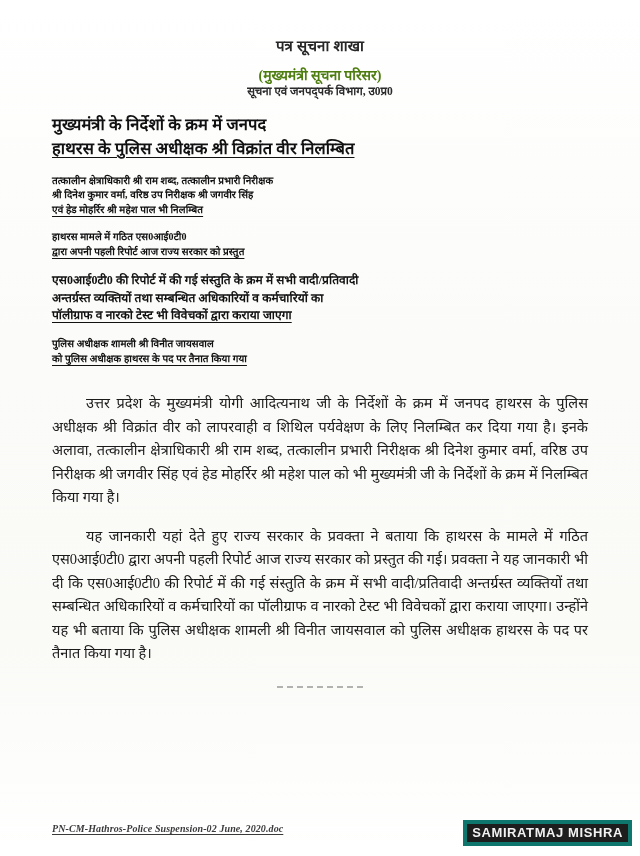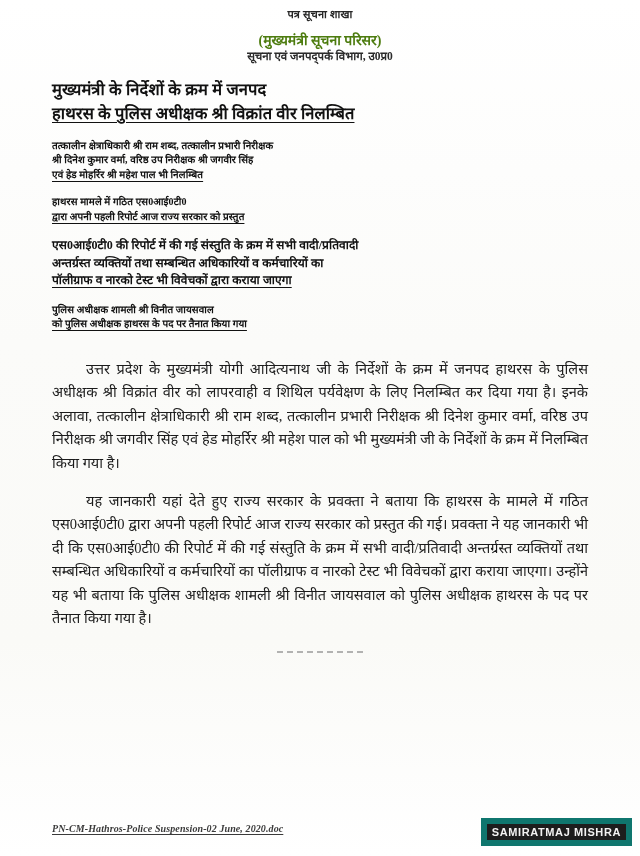--- a/index.html
+++ b/index.html
@@ -34,24 +34,25 @@
     padding: 8px 52px 0 52px;
     box-sizing: border-box;
   }
 
   
   .letterhead {
     text-align: center;
     line-height: 1.18;
   }
   .lh-line1 {
-    font-size: 11px;
+    font-size: 15px;
     font-weight: 700;
     letter-spacing: .2px;
     color: #262626;
+    margin-top: 30px;
   }
   .lh-line2 {
     font-size: 14px;
     font-weight: 700;
     color: #4d7c0f;
     margin-top: 12px;
   }
   .lh-line3 {
     font-size: 11.5px;
     font-weight: 600;
@@ -126,26 +127,26 @@
     text-underline-offset: 2px;
     letter-spacing: .1px;
   }
   .watermark {
     position: absolute;
     right: 8px;
     bottom: 10px;
     background: #1d1d1d;
     color: #f2f2f2;
     font-family: "Liberation Sans", sans-serif;
-    font-size: 11px;
+    font-size: 13px;
     font-weight: 700;
     letter-spacing: .6px;
     padding: 2px 5px 2px 5px;
     line-height: 1.1;
-    border: 6px solid #0f766e;
+    border: 4px solid #0f766e;
   }
 </style>
 </head>
 <body>
 
 <div id="page">
   <div id="paper-texture"></div>
 
   <div id="content">
 

